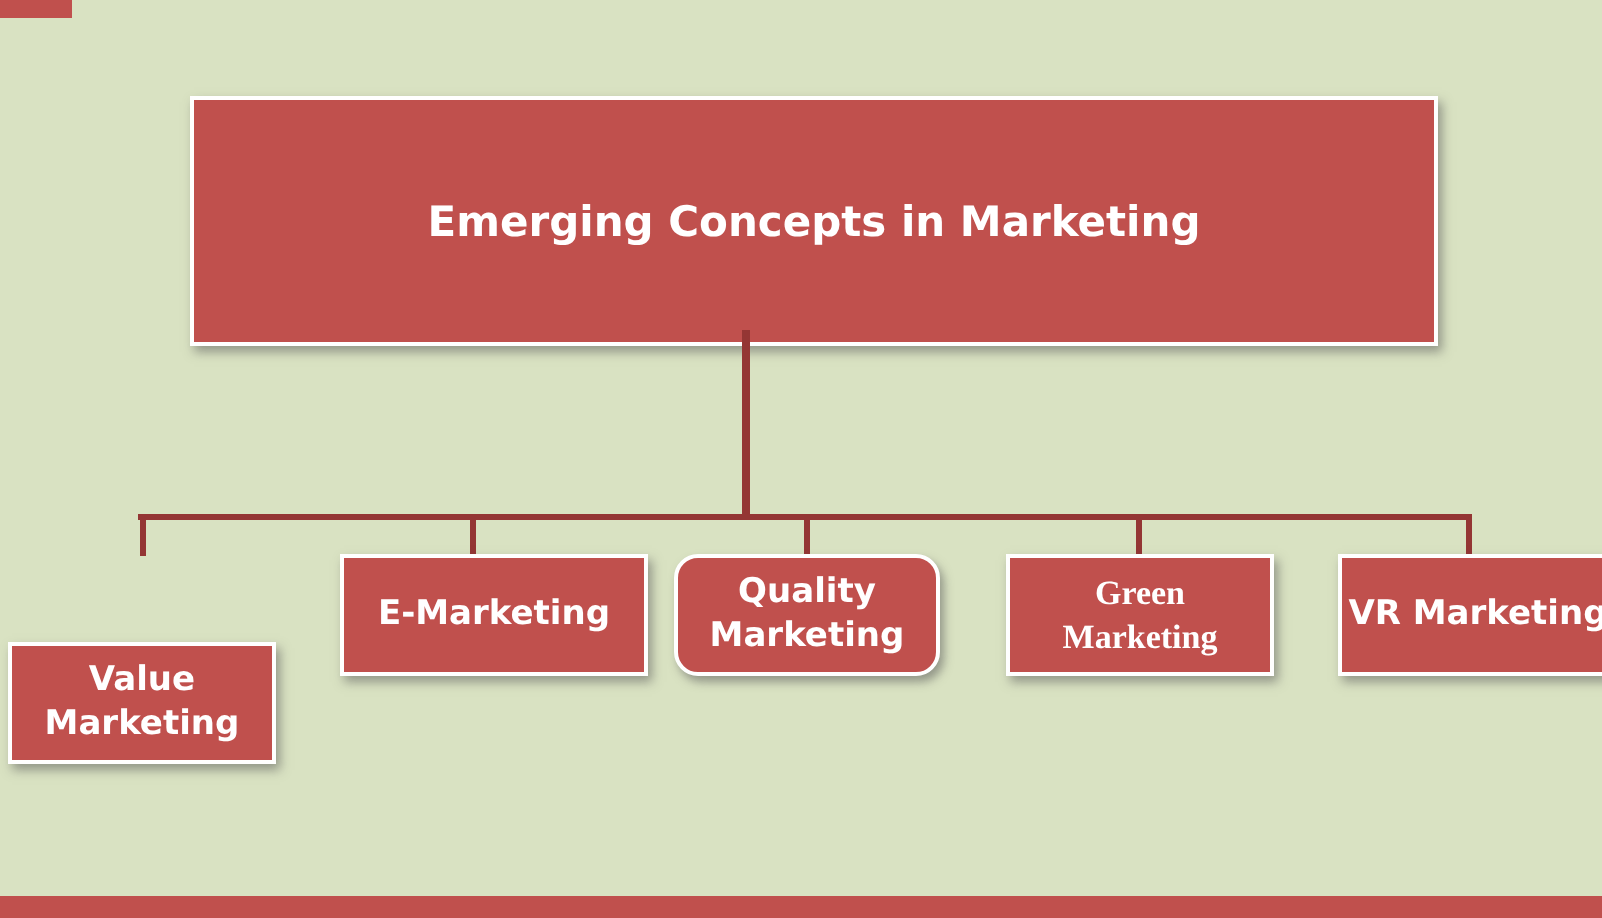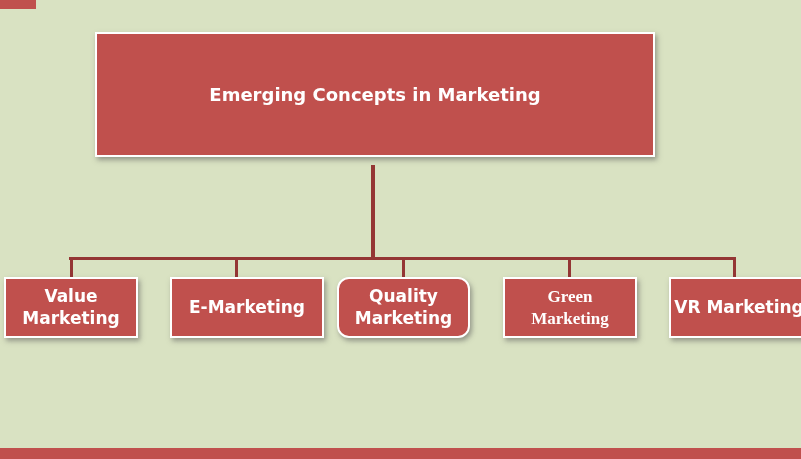--- a/index.html
+++ b/index.html
@@ -44,33 +44,33 @@
     color: #ffffff;
     font-weight: bold;
     display: flex;
     align-items: center;
     justify-content: center;
     text-align: center;
     box-sizing: border-box;
   }
   .root-node {
     left: 95px;
-    top: 32px;
-    width: 560px;
+    top: 48px;
+    width: 624px;
     height: 125px;
-    font-size: 18px;
+    font-size: 21px;
   }
   .child-node {
     top: 277px;
     height: 61px;
     font-size: 17px;
     line-height: 1.25;
     padding: 2px;
   }
-  .child-0 { left: 4px;   width: 134px; }
+  .child-0 { left: 4px;   width: 134px; margin-top: 44px; }
   .child-1 { left: 170px; width: 154px; }
   .child-2 { left: 337px; width: 133px; border-radius: 12px; }
   .child-3 { left: 503px; width: 134px; font-family: Liberation Serif, serif; }
   .child-4 { left: 669px; width: 140px; }
 
   
   .connector {
     position: absolute;
     background: #943634;
   }

